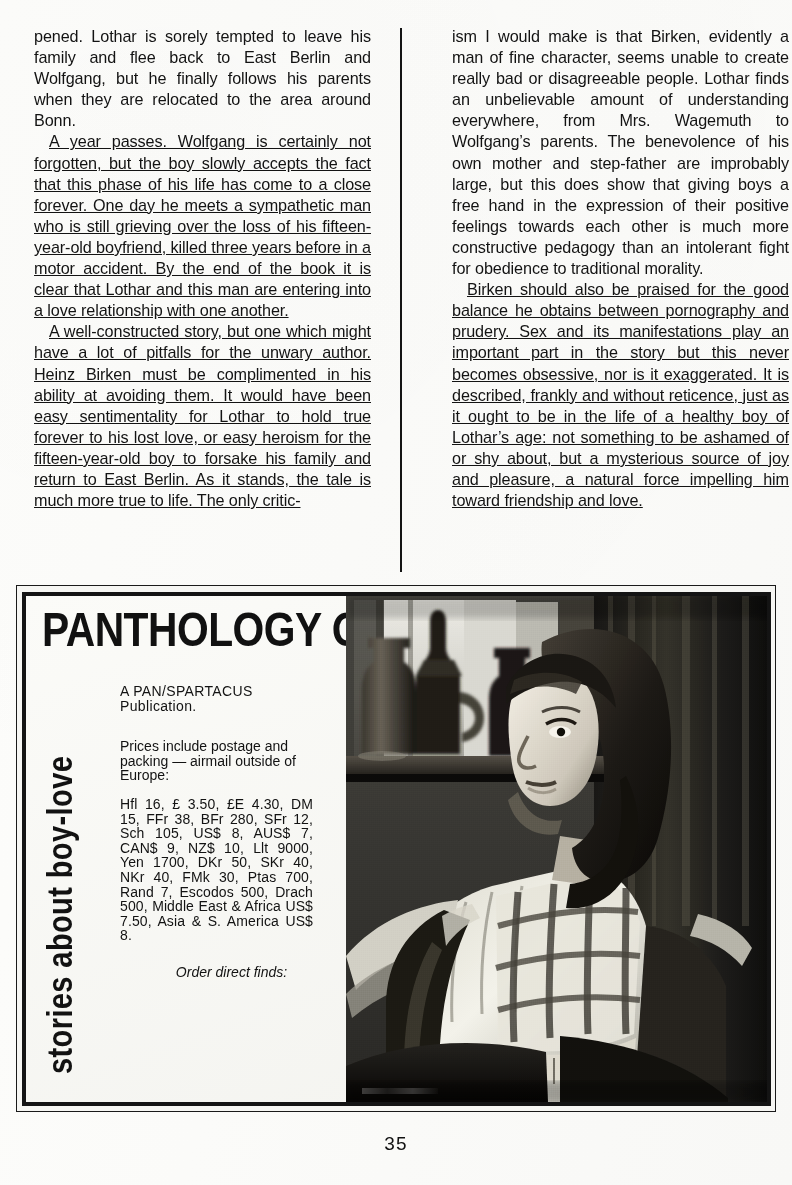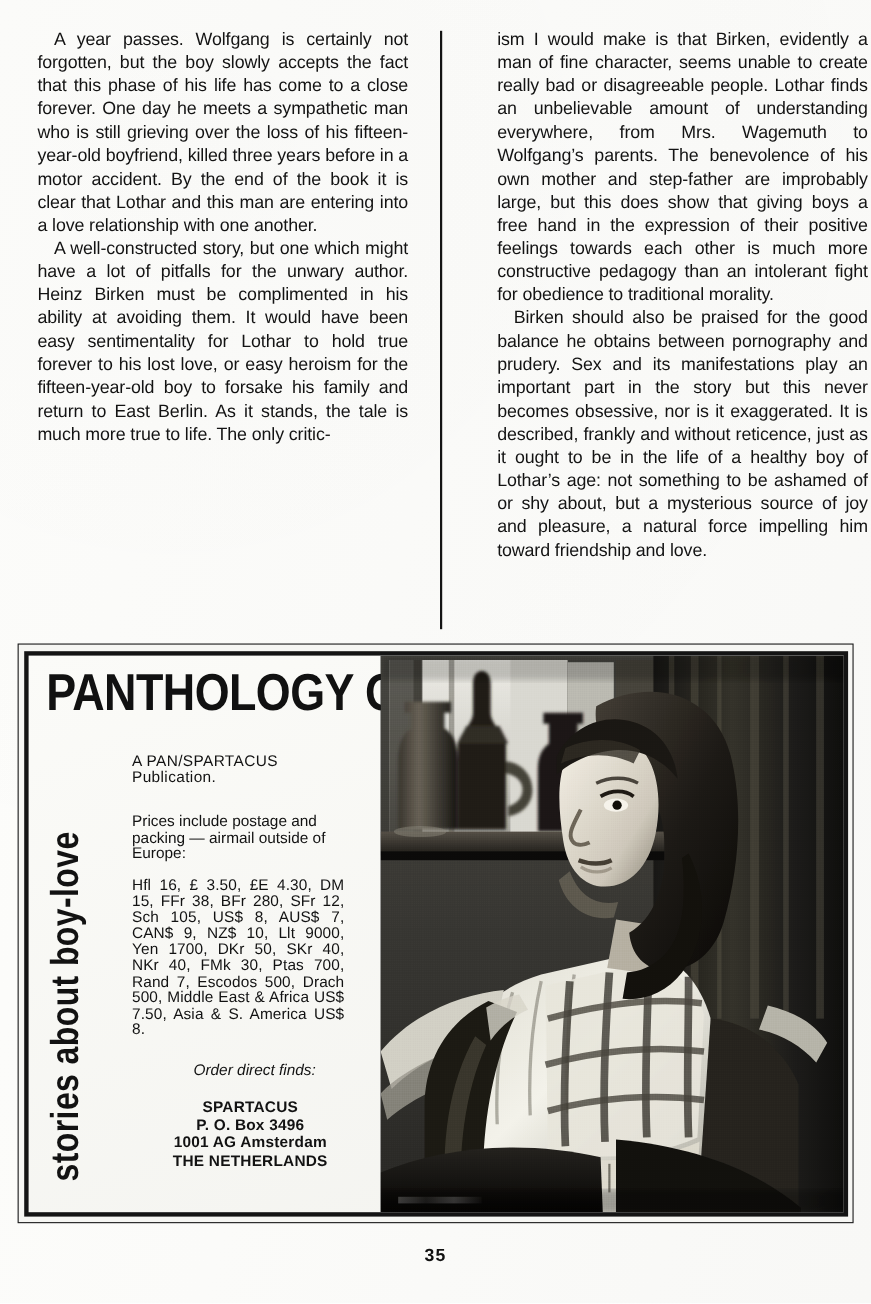--- a/index.html
+++ b/index.html
@@ -33,21 +33,21 @@
     margin:0;
     font-size:16.2px;
     line-height:21.1px;
     text-align:justify;
     text-justify:inter-word;
     letter-spacing:-0.1px;
     font-weight:400;
     color:#131313;
     -webkit-font-smoothing:none;
   }
-  .col p.indent{text-indent:15px;}
+  .col p.indent{text-indent:15px;text-decoration:underline;}
   .col p.cont{text-indent:0;}
   .divider{
     position:absolute;
     left:400px; top:28px;
     width:2px; height:544px;
     background:#141414;
   }
 
   
   .ad-outer{
@@ -170,34 +170,35 @@
     opacity:.5;
     z-index:61;
   }
 
   
   .folio{
     position:absolute;
     left:0;right:0;
     top:1133px;
     text-align:center;
-    font-size:16px;
-    font-weight:700;
+    font-size:19px;
+    font-weight:400;
     letter-spacing:1.2px;
     color:#111;
   }
 </style>
 </head>
 <body>
 
 <div class="page">
 
   <div class="article">
 
     <div class="col col-left">
+      <p class="cont">pened. Lothar is sorely tempted to leave his family and flee back to East Berlin and Wolfgang, but he finally follows his parents when they are relocated to the area around Bonn.</p>
       <p class="indent">A year passes. Wolfgang is certainly not forgotten, but the boy slowly accepts the fact that this phase of his life has come to a close forever. One day he meets a sympathetic man who is still grieving over the loss of his fifteen-year-old boyfriend, killed three years before in a motor accident. By the end of the book it is clear that Lothar and this man are entering into a love relationship with one another.</p>
       <p class="indent">A well-constructed story, but one which might have a lot of pitfalls for the unwary author. Heinz Birken must be complimented in his ability at avoiding them. It would have been easy sentimentality for Lothar to hold true forever to his lost love, or easy heroism for the fifteen-year-old boy to forsake his family and return to East Berlin. As it stands, the tale is much more true to life. The only critic-</p>
     </div>
 
     <div class="col col-right">
       <p class="cont">ism I would make is that Birken, evidently a man of fine character, seems unable to create really bad or disagreeable people. Lothar finds an unbelievable amount of understanding everywhere, from Mrs. Wagemuth to Wolfgang’s parents. The benevolence of his own mother and step-father are improbably large, but this does show that giving boys a free hand in the expression of their positive feelings towards each other is much more constructive pedagogy than an intolerant fight for obedience to traditional morality.</p>
       <p class="indent">Birken should also be praised for the good balance he obtains between pornography and prudery. Sex and its manifestations play an important part in the story but this never becomes obsessive, nor is it exaggerated. It is described, frankly and without reticence, just as it ought to be in the life of a healthy boy of Lothar’s age: not something to be ashamed of or shy about, but a mysterious source of joy and pleasure, a natural force impelling him toward friendship and love.</p>
     </div>
 
   </div>
@@ -210,26 +211,20 @@
 
       <div class="vert-tag">
         <span>stories about boy-love</span>
       </div>
 
       <div class="ad-body">
         <p class="pub">A  PAN/SPARTACUS  Publication.</p>
         <p class="prices-note">Prices include postage and packing — airmail outside of Europe:</p>
         <p class="prices">Hfl 16, £ 3.50, £E 4.30, DM 15, FFr 38, BFr 280, SFr 12, Sch 105, US$ 8, AUS$ 7, CAN$ 9, NZ$ 10, Llt 9000, Yen 1700, DKr 50, SKr 40, NKr 40, FMk 30, Ptas 700, Rand 7, Escodos 500, Drach 500, Middle East &amp; Africa US$ 7.50, Asia &amp; S. America US$ 8.</p>
         <p class="order">Order direct finds:</p>
-        <p class="addr">
-          <span>SPARTACUS</span><br>
-          <span>P. O. Box 3496</span><br>
-          <span>1001 AG Amsterdam</span><br>
-          <span>THE NETHERLANDS</span>
-        </p>
       </div>
 
       <div class="illus">
         <svg viewBox="0 0 429 506" width="429" height="506" preserveAspectRatio="none">
           <defs>
             <linearGradient id="wallG" x1="0" y1="0" x2="0" y2="1">
               <stop offset="0%" stop-color="#4a4944"></stop>
               <stop offset="100%" stop-color="#2e2d2a"></stop>
             </linearGradient>
             <linearGradient id="winG" x1="0" y1="0" x2="0" y2="1">

